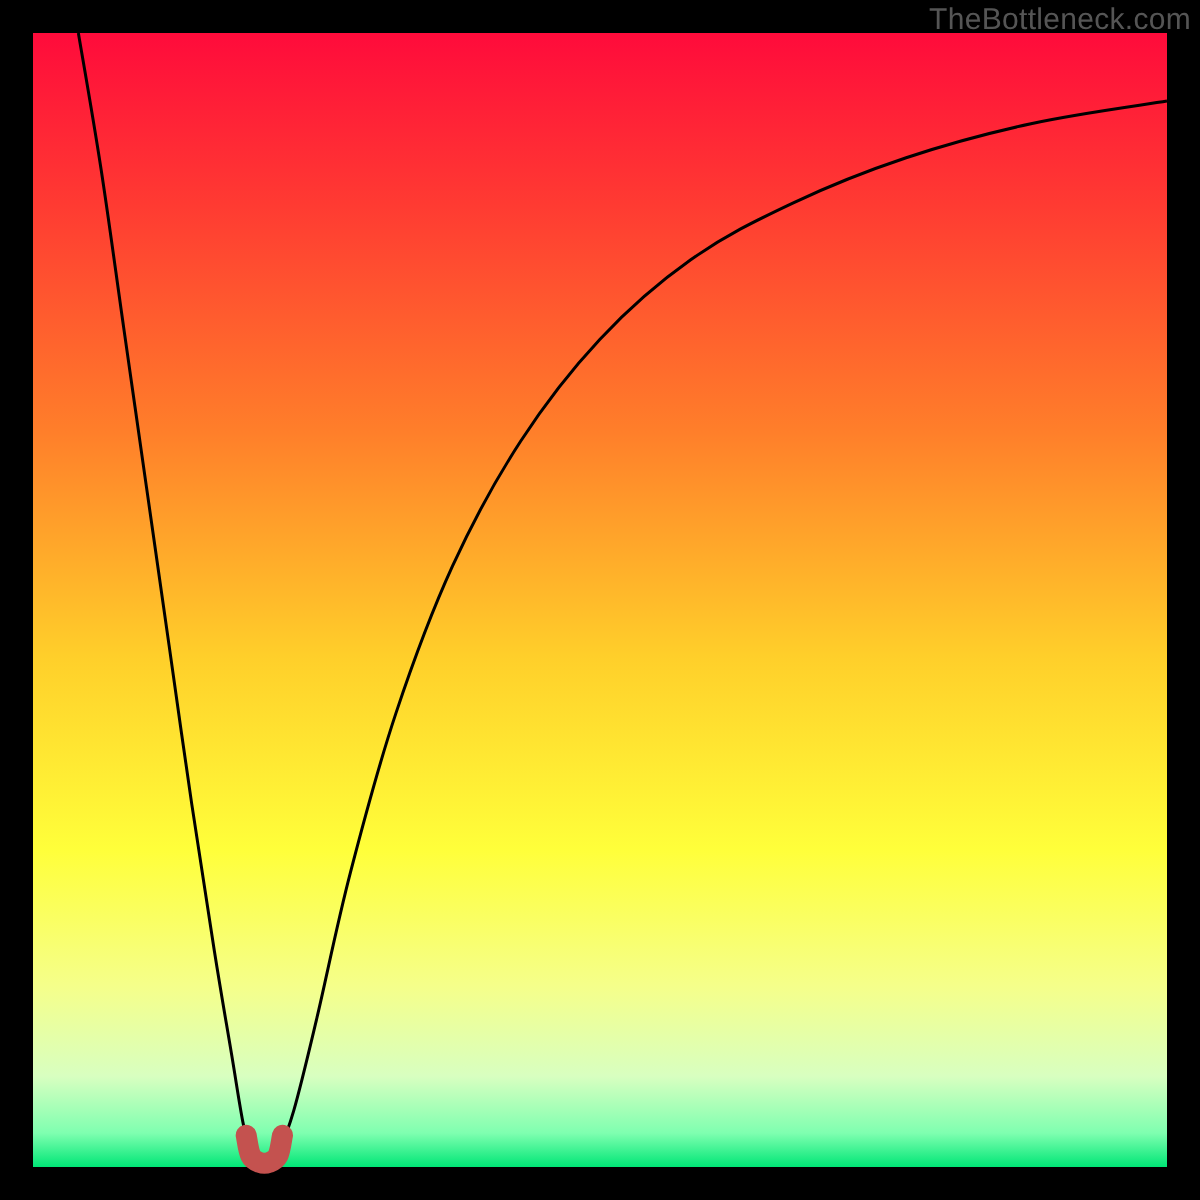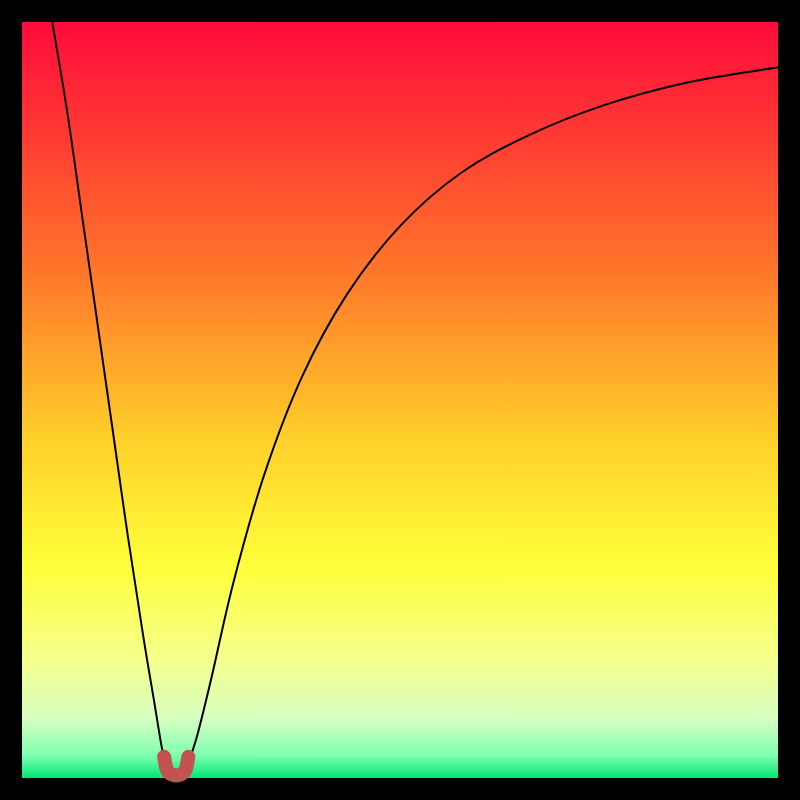--- a/index.html
+++ b/index.html
@@ -54,13 +54,14 @@
           <stop offset="92%" stop-color="#d8ffc0"></stop>
           <stop offset="97%" stop-color="#7fffb0"></stop>
           <stop offset="100%" stop-color="#00e676"></stop>
         </linearGradient>
     </defs>
     <rect x="0" y="0" width="756" height="756" fill="url(#bg-grad)"></rect>
     <path id="series-curve" fill="none" d="M 30.24 0.00 C 32.96 16.33, 39.92 55.34, 45.36 90.72 C 50.80 126.10, 55.04 158.46, 60.48 196.56 C 65.92 234.66, 70.16 264.30, 75.60 302.40 C 81.04 340.50, 85.28 370.14, 90.72 408.24 C 96.16 446.34, 100.40 477.34, 105.84 514.08 C 111.28 550.82, 116.20 582.42, 120.96 612.36 C 125.72 642.30, 128.90 659.99, 132.30 680.40 C 135.70 700.81, 137.55 713.78, 139.86 725.76 C 142.17 737.74, 143.11 741.76, 145.15 746.93 C 147.19 752.10, 149.02 753.13, 151.20 754.49 C 153.38 755.85, 155.07 755.85, 157.25 754.49 C 159.43 753.13, 160.30 753.46, 163.30 746.93 C 166.29 740.40, 169.25 734.26, 173.88 718.20 C 178.51 702.14, 182.20 686.30, 189.00 657.72 C 195.80 629.14, 202.15 596.18, 211.68 559.44 C 221.21 522.70, 229.67 490.34, 241.92 453.60 C 254.17 416.86, 264.75 387.98, 279.72 355.32 C 294.69 322.66, 307.39 299.38, 325.08 272.16 C 342.77 244.94, 357.59 225.89, 378.00 204.12 C 398.41 182.35, 415.35 167.53, 438.48 151.20 C 461.61 134.87, 480.66 125.65, 506.52 113.40 C 532.38 101.15, 553.54 92.69, 582.12 83.16 C 610.70 73.63, 633.98 67.28, 665.28 60.48 C 696.58 53.68, 739.67 48.08, 756.00 45.36" stroke="#000000" stroke-width="2" stroke-linejoin="round"></path>
     <path id="series-marker" fill="none" d="M 142.13 734.83 C 142.67 737.28, 143.52 745.17, 145.15 748.44 C 146.78 751.71, 149.02 752.16, 151.20 752.98 C 153.38 753.79, 155.07 753.79, 157.25 752.98 C 159.43 752.16, 161.66 751.71, 163.30 748.44 C 164.93 745.17, 165.78 737.28, 166.32 734.83" stroke="#c4524f" stroke-width="14" stroke-linecap="round" stroke-linejoin="round"></path>
   </svg>
 
+  <div class="watermark">TheBottleneck.com</div>
 </div>
 
 </body></html>

